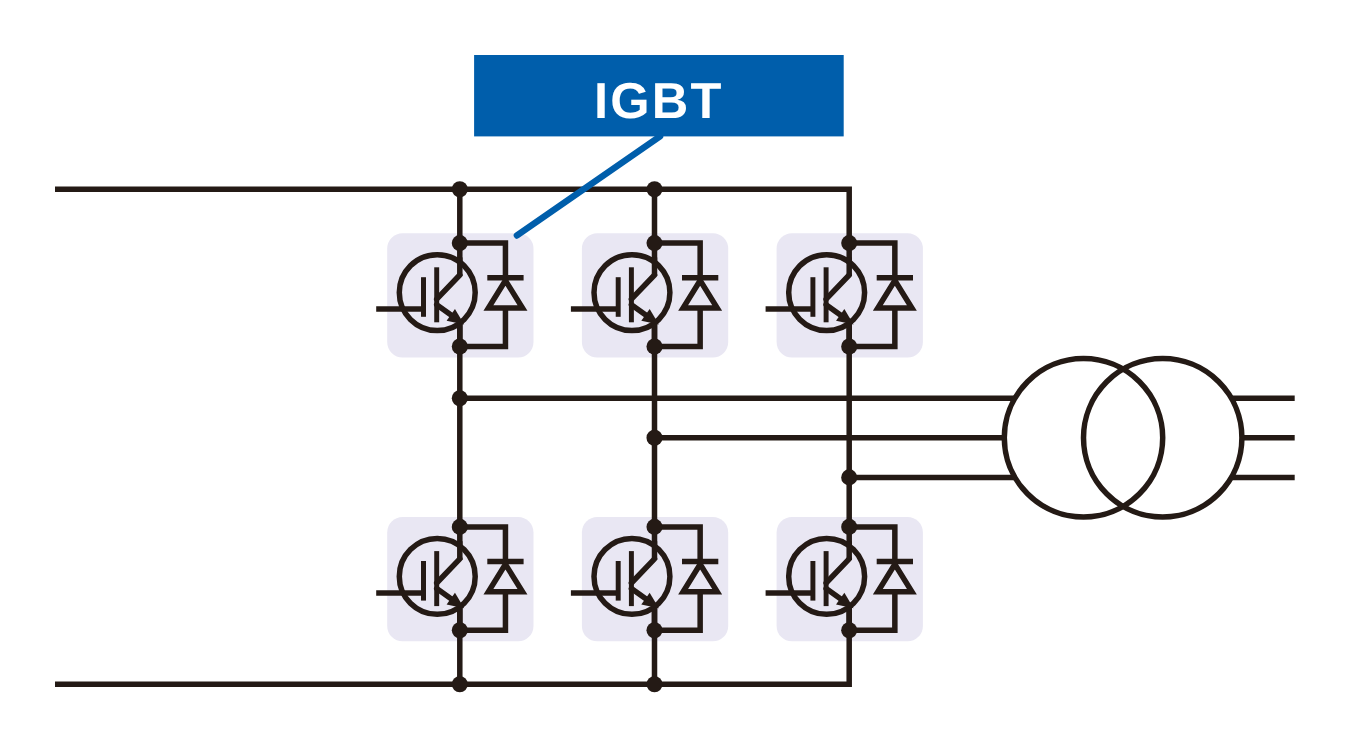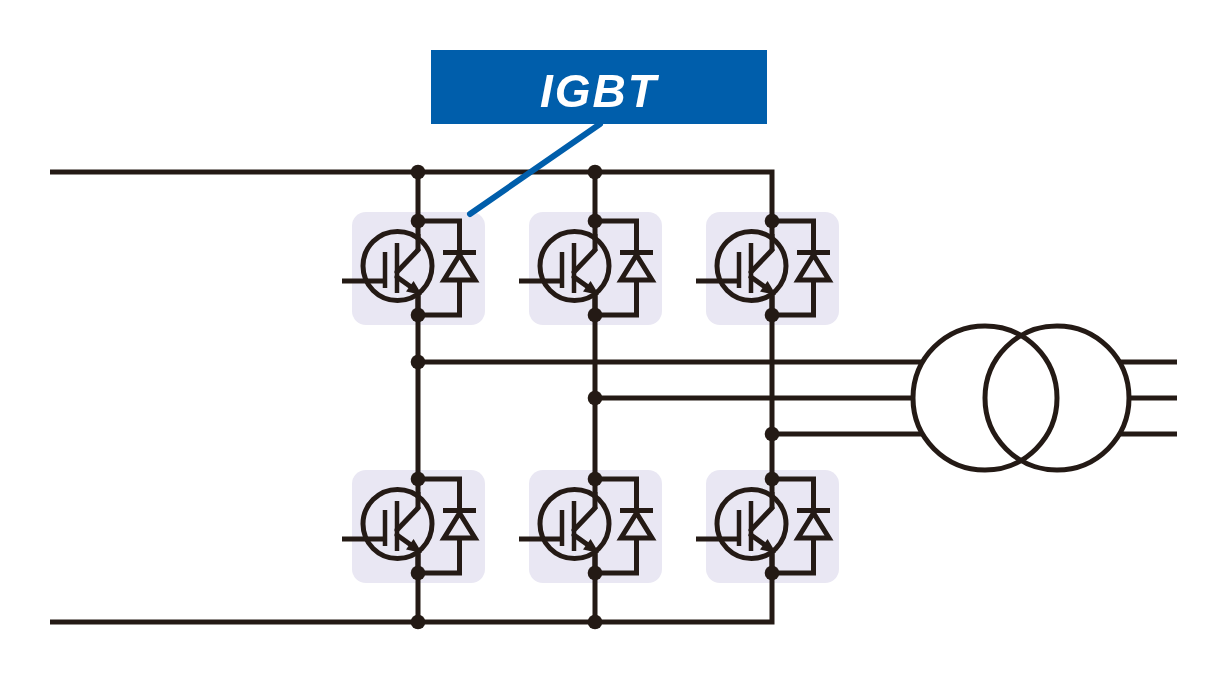--- a/index.html
+++ b/index.html
@@ -7,21 +7,20 @@
     padding: 0;
     background: #ffffff;
     font-family: "Liberation Sans", sans-serif;
   }
   .stage {
     position: relative;
     width: 1227px;
     height: 680px;
     background: var(--background, #ffffff);
     overflow: hidden;
-    font-style: italic;
   }
   svg { display: block; }
 
   .cell-bg   { fill: var(--cell-bg, #e9e7f3); }
   .wire      { stroke: var(--wire, #241a15); stroke-width: 5; fill: none; }
   .wire-join { stroke-linejoin: miter; }
   .bar       { stroke: var(--wire, #241a15); stroke-width: 4.5; fill: none; }
   .dot       { fill: var(--wire, #241a15); }
   .arrow     { fill: var(--wire, #241a15); }
   .body-circle {

